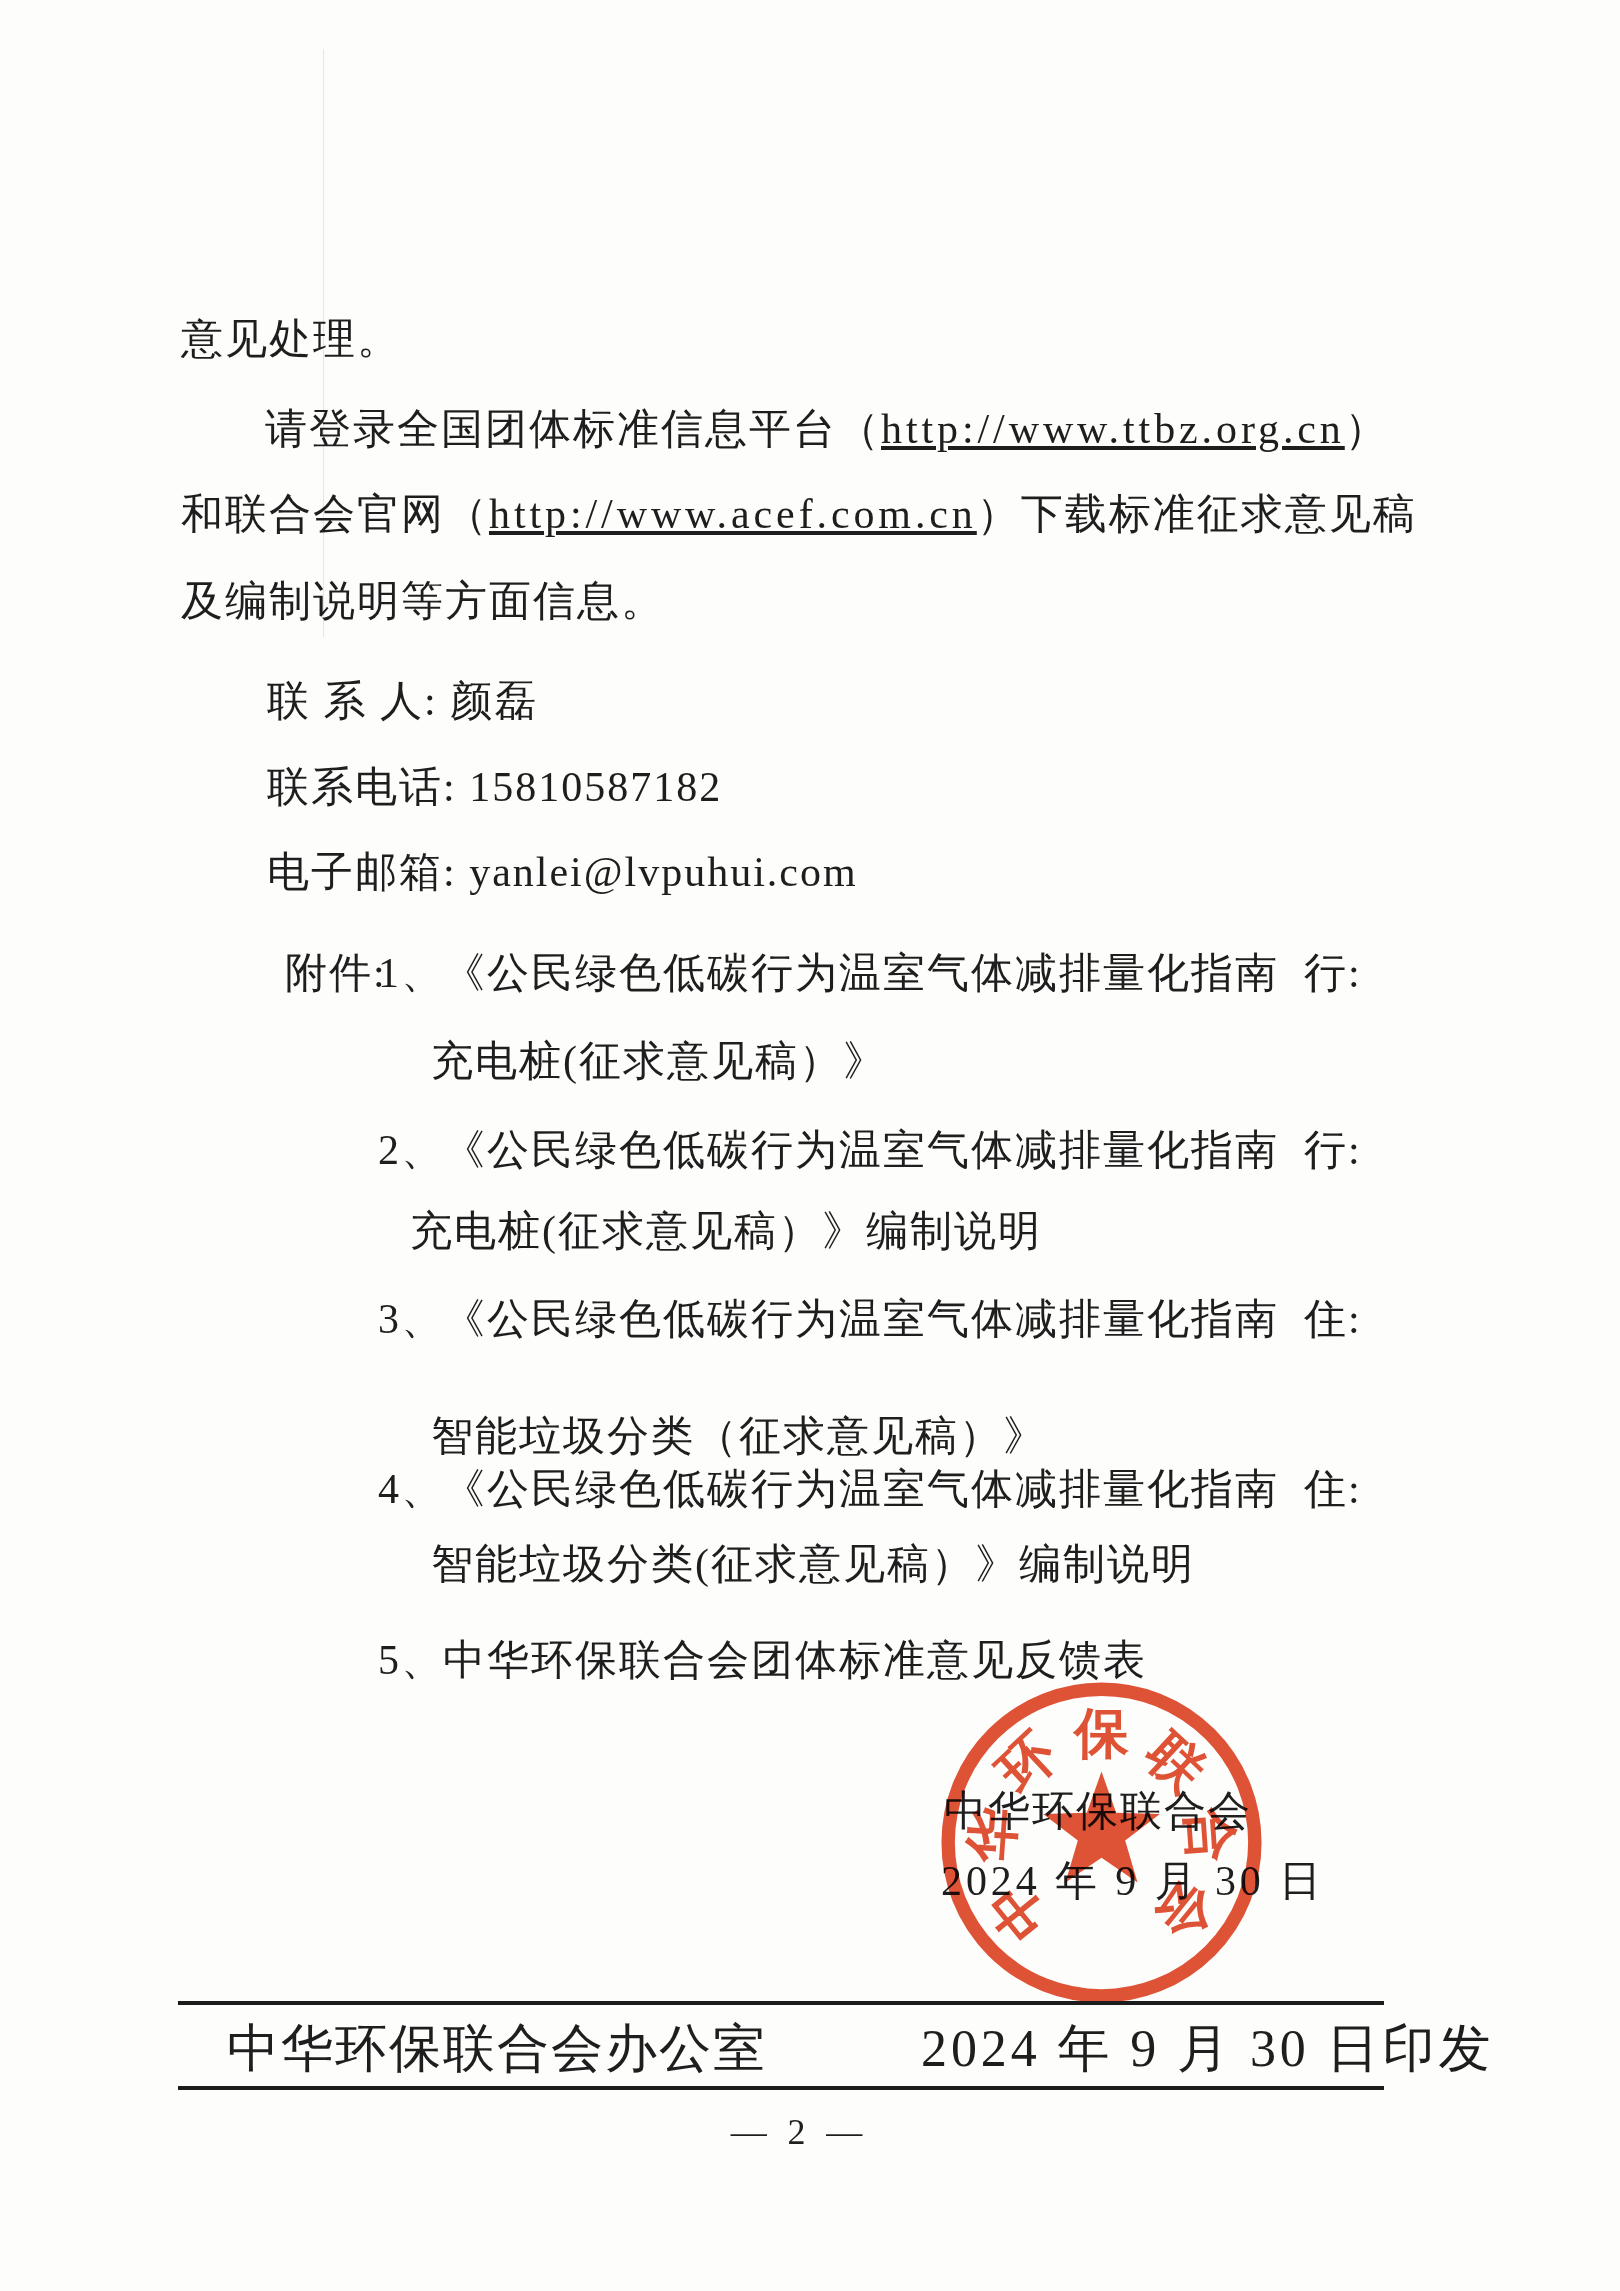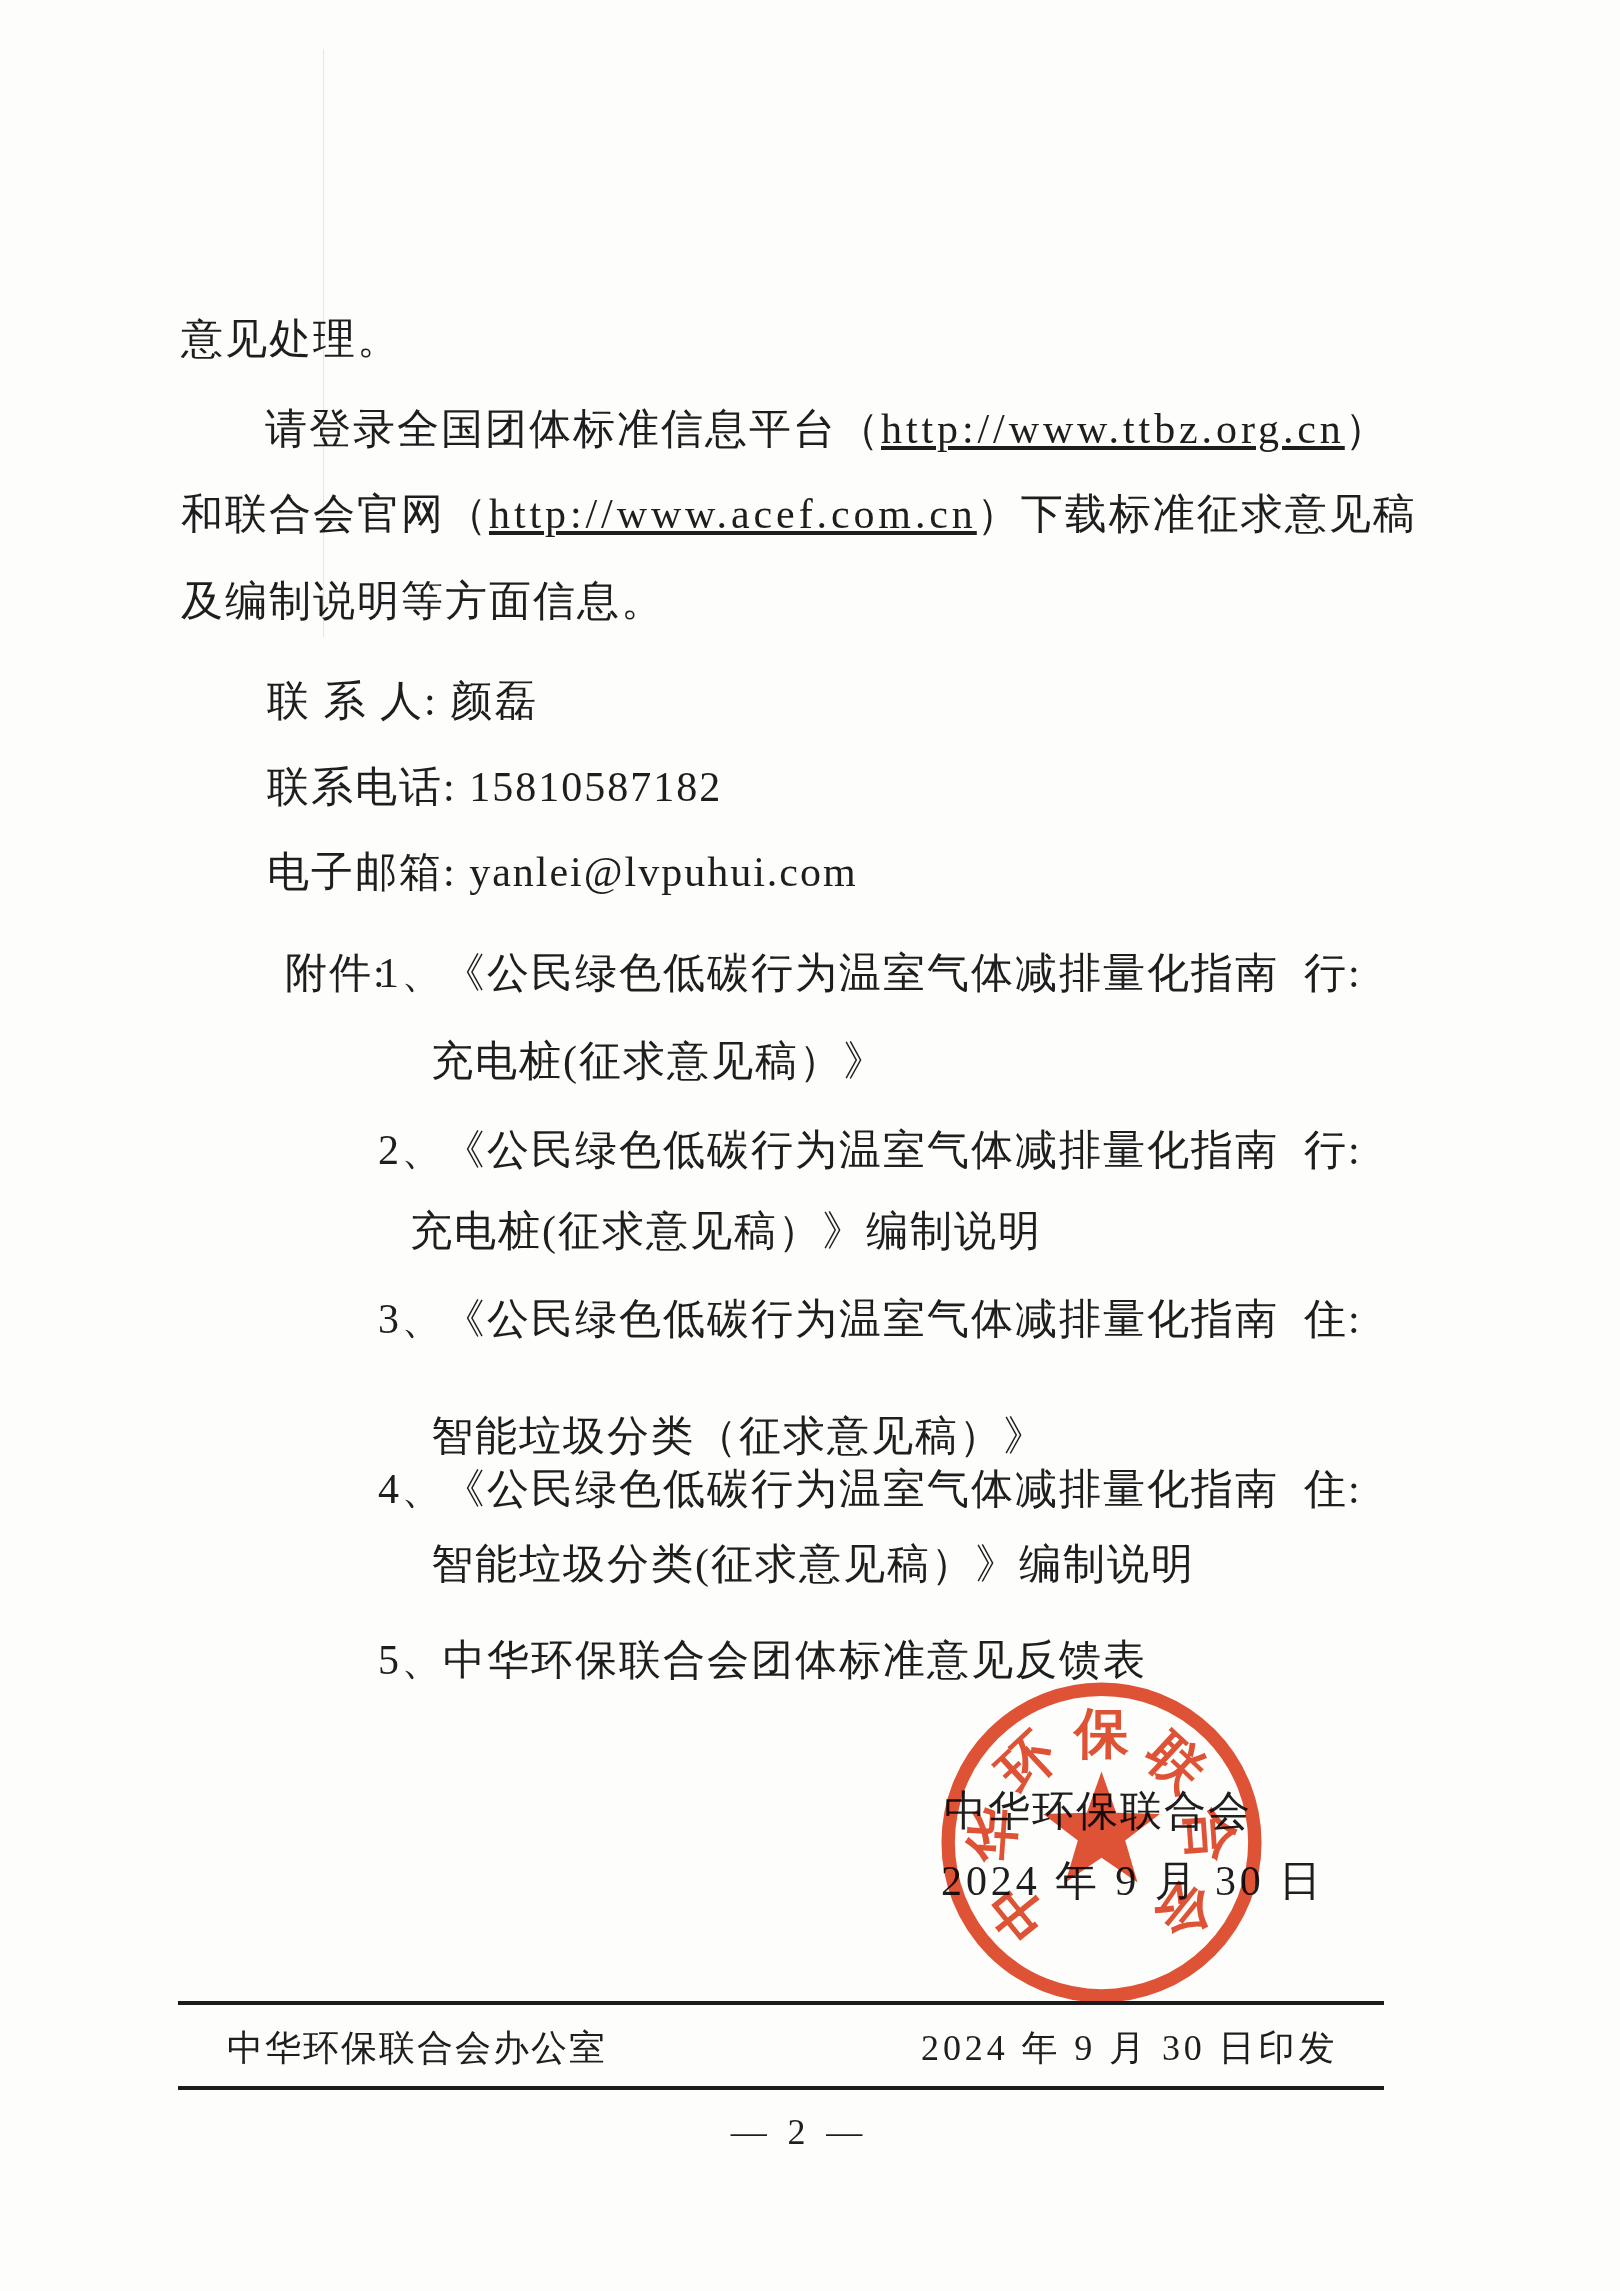--- a/index.html
+++ b/index.html
@@ -7,21 +7,21 @@
     width:1620px;height:2292px;position:relative;overflow:hidden;
     background:#fdfdfc;color:#1e1e1e;
     font-family:"Liberation Serif","DejaVu Serif",serif;
   }
   .line{
     position:absolute;font-size:42px;line-height:51px;white-space:pre;
     letter-spacing:2px;
   }
   .url{letter-spacing:3.9px;text-decoration:underline;}
   .rule{position:absolute;left:178px;width:1206px;height:3.9px;background:#1c1c1c;}
-  .footer-text{font-size:36px;}
+  .footer-text{font-size:52px;}
   .pageno{font-size:36px;letter-spacing:5.9px;}
   .scan-artifact{
     position:absolute;left:323px;top:49px;width:1px;height:588px;
     background:#c9c9c9;opacity:.45;
   }
   .seal{
     position:absolute;left:929px;top:1670px;width:345px;height:345px;
     mix-blend-mode:multiply;opacity:.95;
   }
   .seal svg text{

